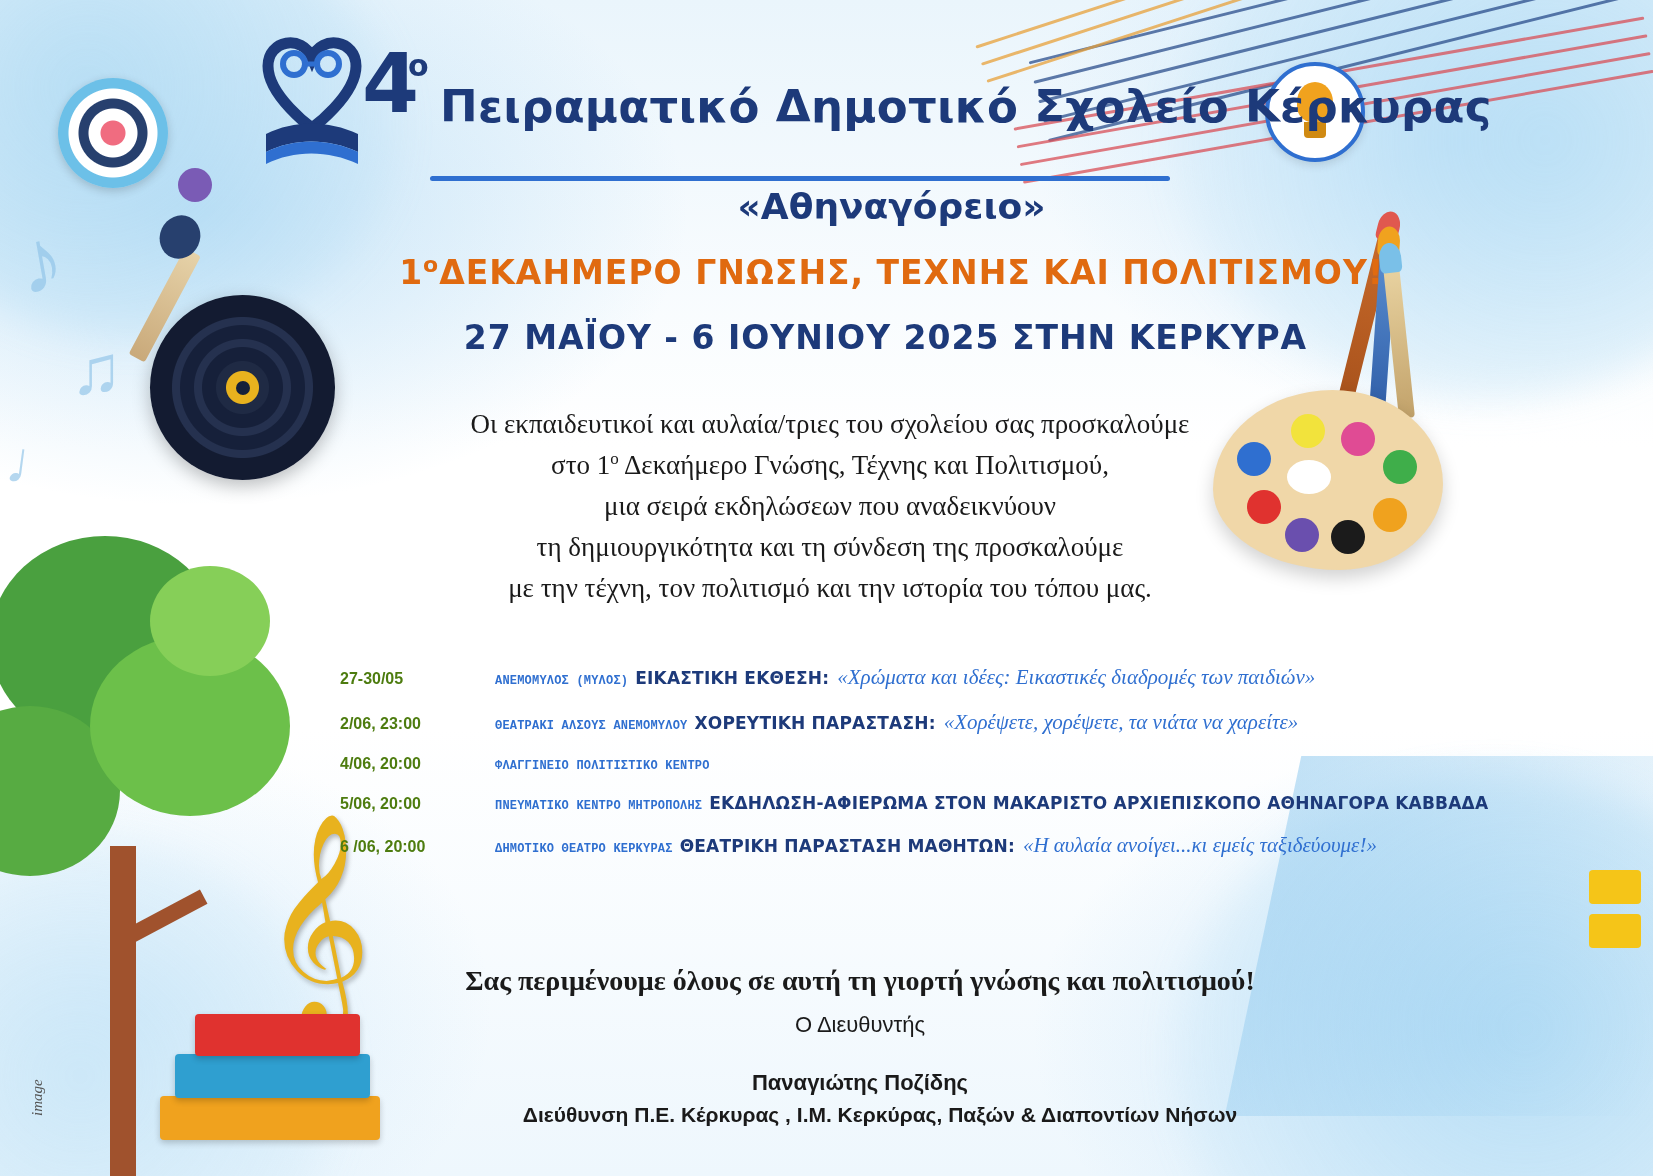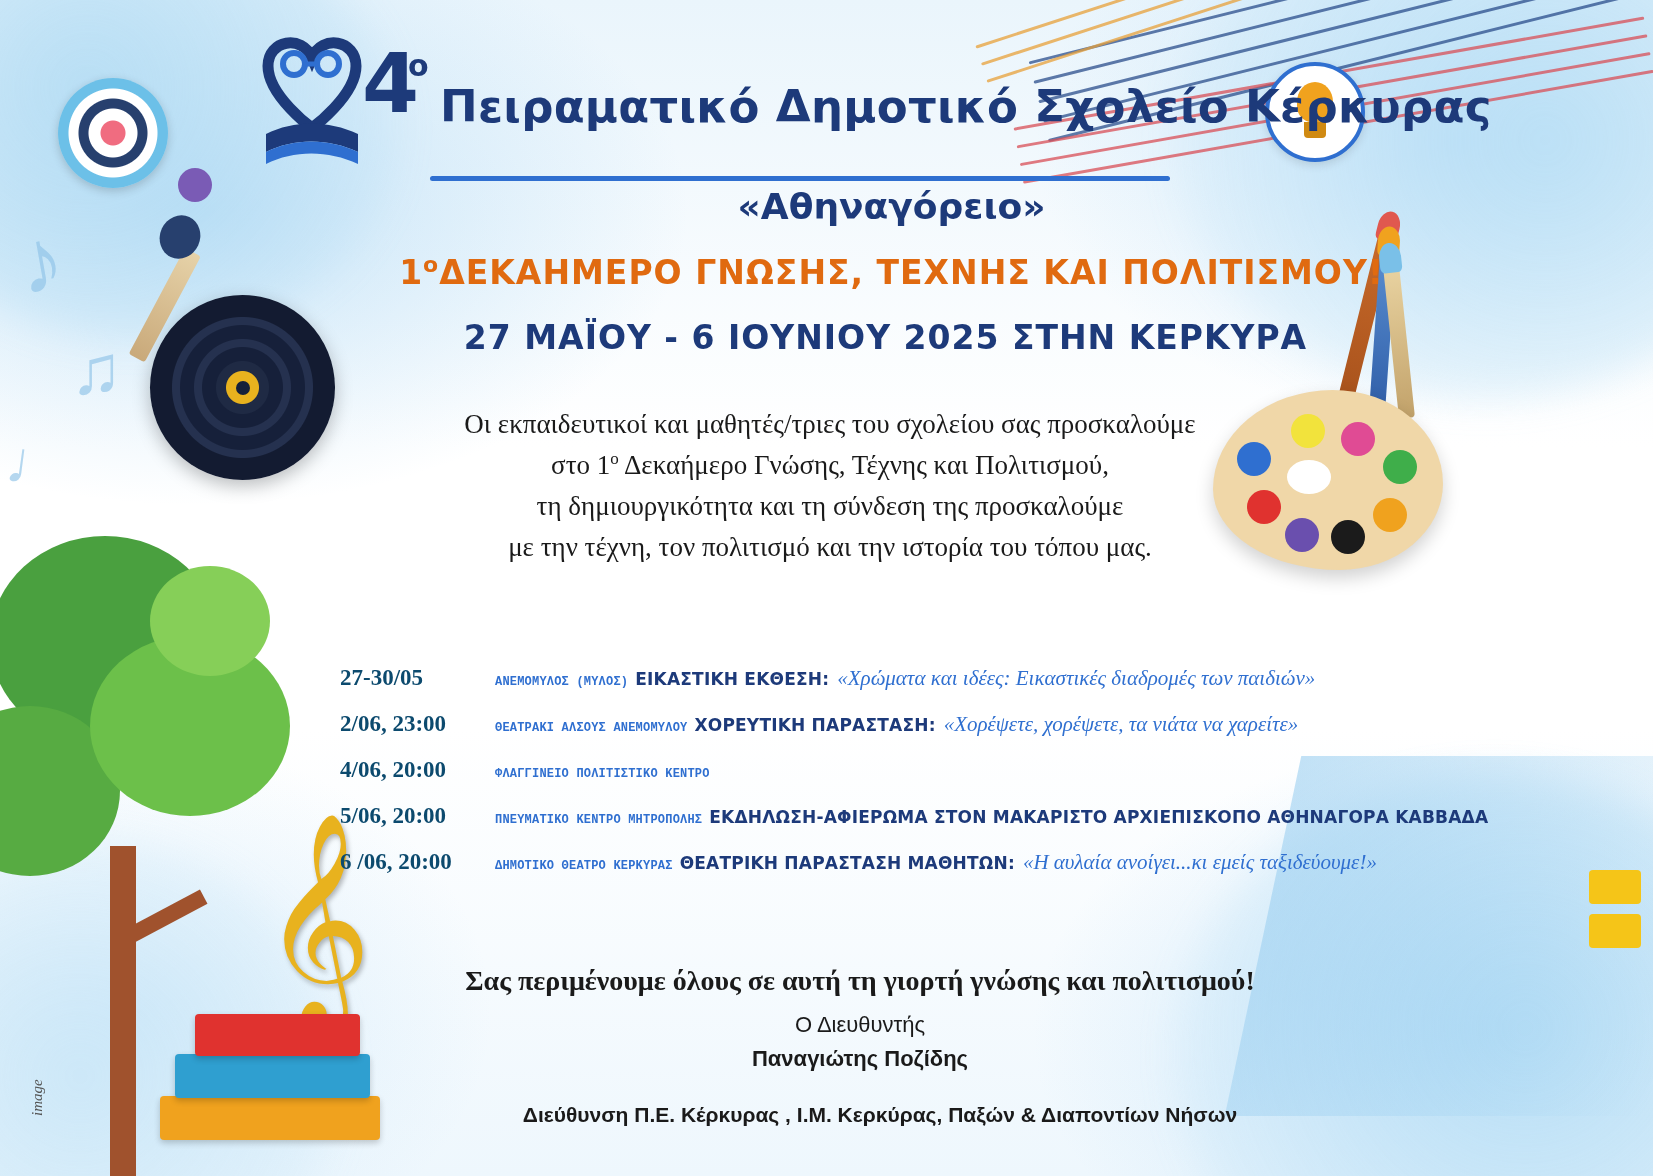--- a/index.html
+++ b/index.html
@@ -328,24 +328,24 @@
   }
   .ev-row {
     display: flex;
     align-items: baseline;
     margin-bottom: 20px;
     white-space: nowrap;
   }
   .ev-date {
     flex: none;
     width: 155px;
-    font-family: Liberation Serif, serif;
-    font-weight: bold;
-    font-size: 23px;
-    color: #0c4a6e;
+    font-family: Liberation Sans, sans-serif;
+    font-weight: bold;
+    font-size: 16px;
+    color: #4d7c0f;
   }
   .ev-venue {
     font-family: Liberation Mono, monospace;
     font-weight: bold;
     font-size: 12px;
     color: #2f6fd0;
     letter-spacing: .2px;
   }
   .ev-type {
     font-family: "DejaVu Sans", sans-serif;
@@ -378,21 +378,21 @@
     position: absolute;
     left: 330px;
     top: 1008px;
     width: 1060px;
     text-align: center;
     font-family: "Liberation Sans", sans-serif;
     font-size: 22px;
     color: #1a1a1a;
     line-height: 1.55;
   }
-  .signature .name { font-weight: bold; }
+  .signature .name { font-weight: bold; margin-top: 24px; }
 
   .footer {
     position: absolute;
     left: 330px;
     top: 1100px;
     width: 1100px;
     text-align: center;
     font-family: "Liberation Sans", sans-serif;
     font-weight: bold;
     font-size: 21px;
@@ -522,24 +522,25 @@
 
   <div class="subtitle">«Αθηναγόρειο»</div>
 
   <div class="banner1">
     <span>1</span><span class="sup">ο</span><span>ΔΕΚΑΗΜΕΡΟ ΓΝΩΣΗΣ, ΤΕΧΝΗΣ ΚΑΙ ΠΟΛΙΤΙΣΜΟΥ!</span>
   </div>
 
   <div class="banner2">27 ΜΑΪΟΥ - 6 ΙΟΥΝΙΟΥ 2025 ΣΤΗΝ ΚΕΡΚΥΡΑ</div>
 
   <div class="intro">
-    <div>Οι εκπαιδευτικοί και μαθητές/τριες του σχολείου σας προσκαλούμε</div>
+    <div>Οι εκπαιδευτικοί και αυλαία/τριες του σχολείου σας προσκαλούμε</div>
     <div>
       <span>στο 1</span><span class="sup">ο</span><span> Δεκαήμερο Γνώσης, Τέχνης και Πολιτισμού,</span>
     </div>
+    <div>μια σειρά εκδηλώσεων που αναδεικνύουν</div>
     <div>τη δημιουργικότητα και τη σύνδεση της προσκαλούμε</div>
     <div>με την τέχνη, τον πολιτισμό και την ιστορία του τόπου μας.</div>
   </div>
 
   <div class="schedule">
     <div class="ev-row">
       <span class="ev-date">27-30/05</span>
       <span class="ev-venue">ΑΝΕΜΟΜΥΛΟΣ (ΜΥΛΟΣ)</span>
       <span class="ev-type">ΕΙΚΑΣΤΙΚΗ ΕΚΘΕΣΗ:</span>
       <span class="ev-name">«Χρώματα και ιδέες: Εικαστικές διαδρομές των παιδιών»</span>

